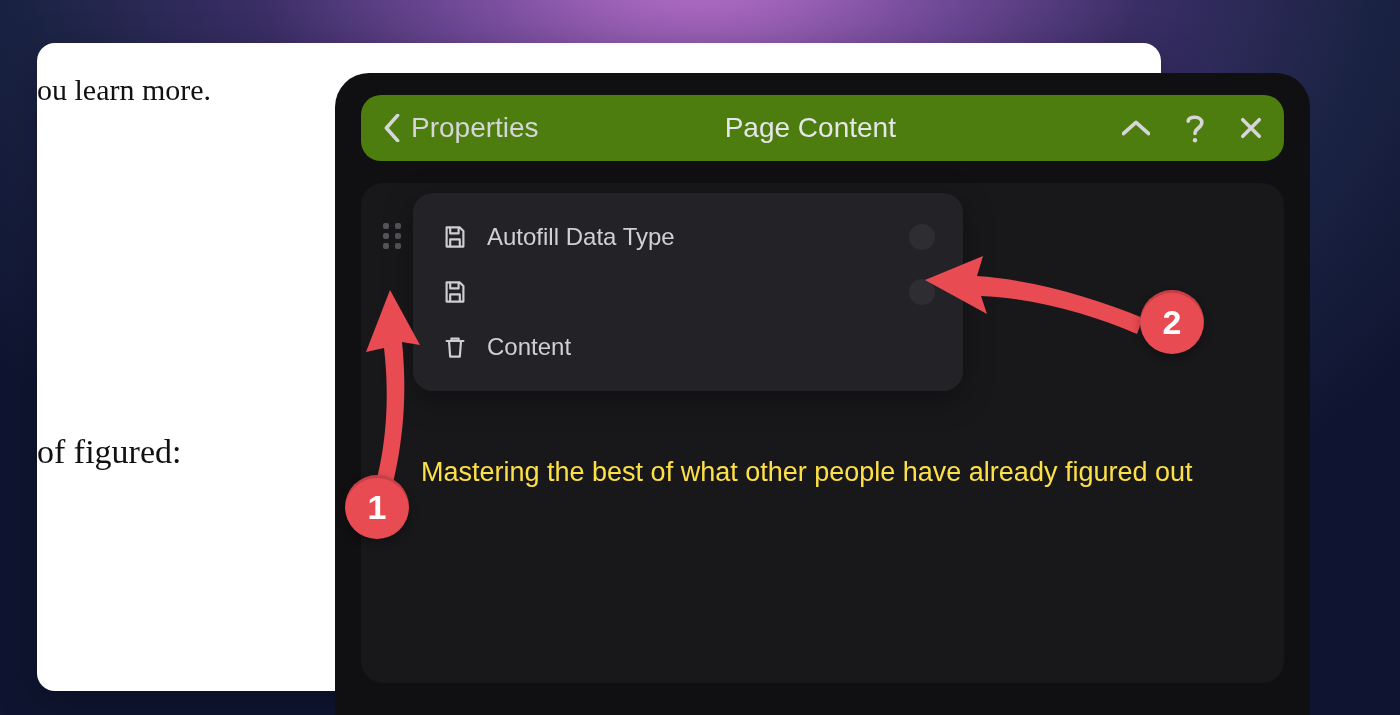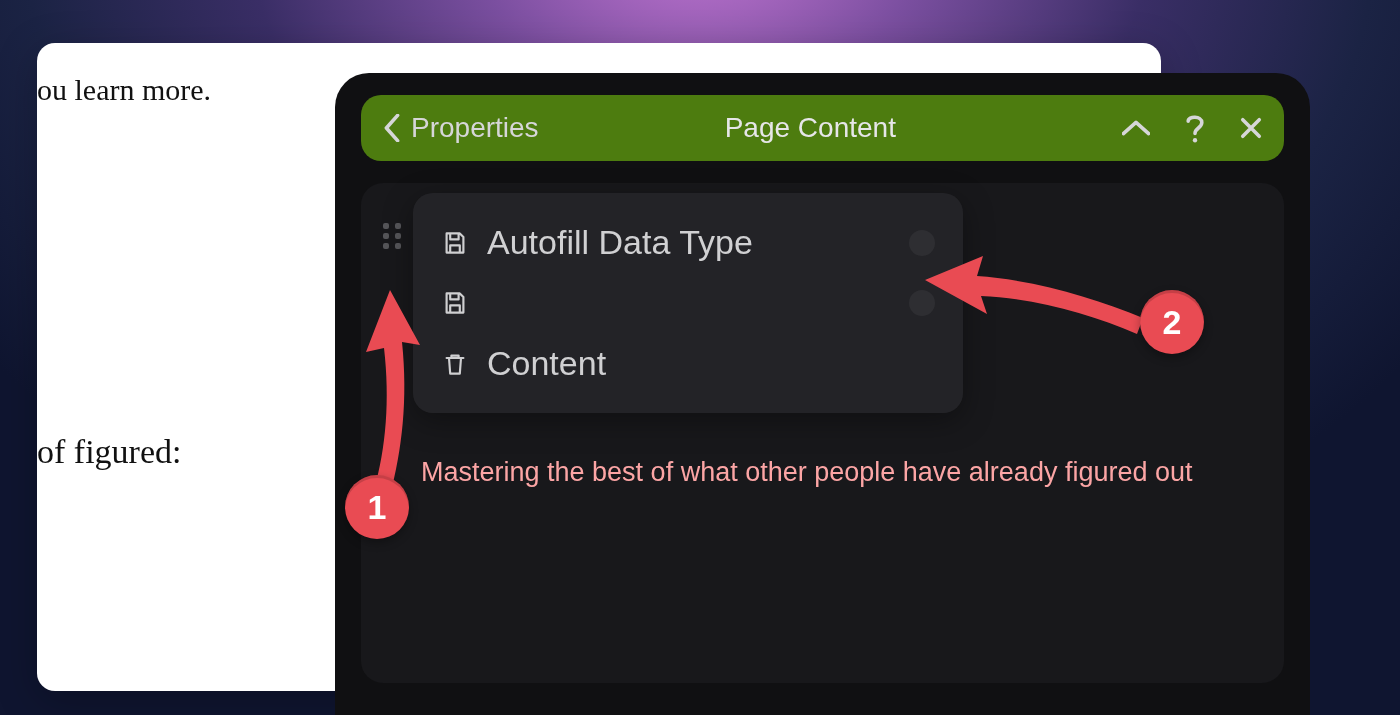--- a/index.html
+++ b/index.html
@@ -113,35 +113,35 @@
     box-shadow: 0 8px 30px rgba(0,0,0,0.35);
   }
   .menu-item {
     display: flex;
     align-items: center;
     gap: 18px;
     padding: 14px 18px;
     border-radius: 12px;
     cursor: pointer;
     color: #d0d0d2;
-    font-size: 34px;
+    font-size: 24px;
   }
   .menu-icon { width: 28px; display:flex; justify-content:center; color:#cfcfd1;}
   .menu-spacer { flex: 1; }
   .menu-dot {
     width: 26px; height: 26px; border-radius: 50%;
     background: rgba(255,255,255,0.05);
   }
 
   .body-text {
     position: absolute;
     left: 60px;
     top: 270px;
     right: 40px;
-    color: #fca5a5;
+    color: #fde047;
     font-size: 27px;
     line-height: 1.45;
   }
 
   
   .callout-badge {
     position: absolute;
     width: 64px; height: 64px;
     border-radius: 50%;
     background: #e94b53;

